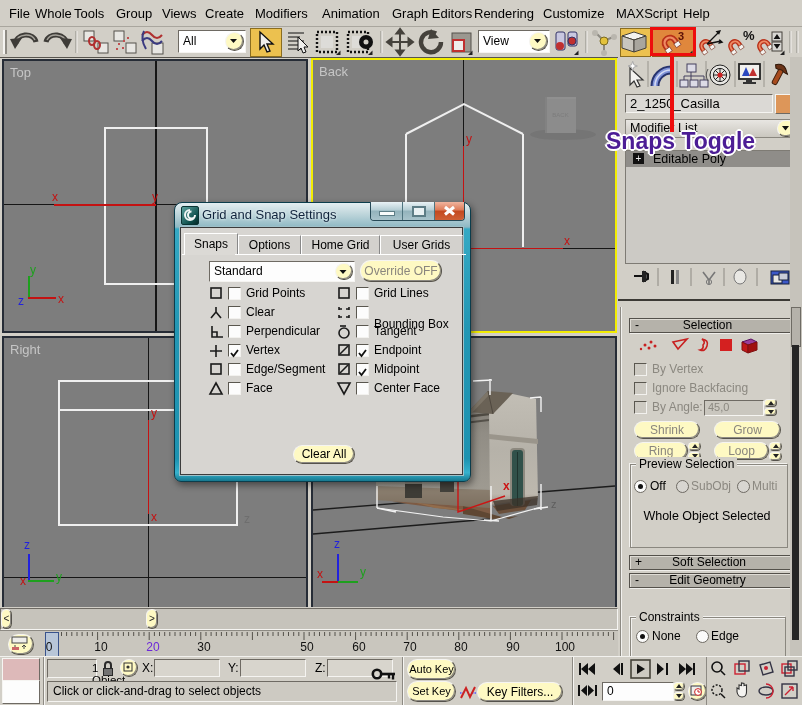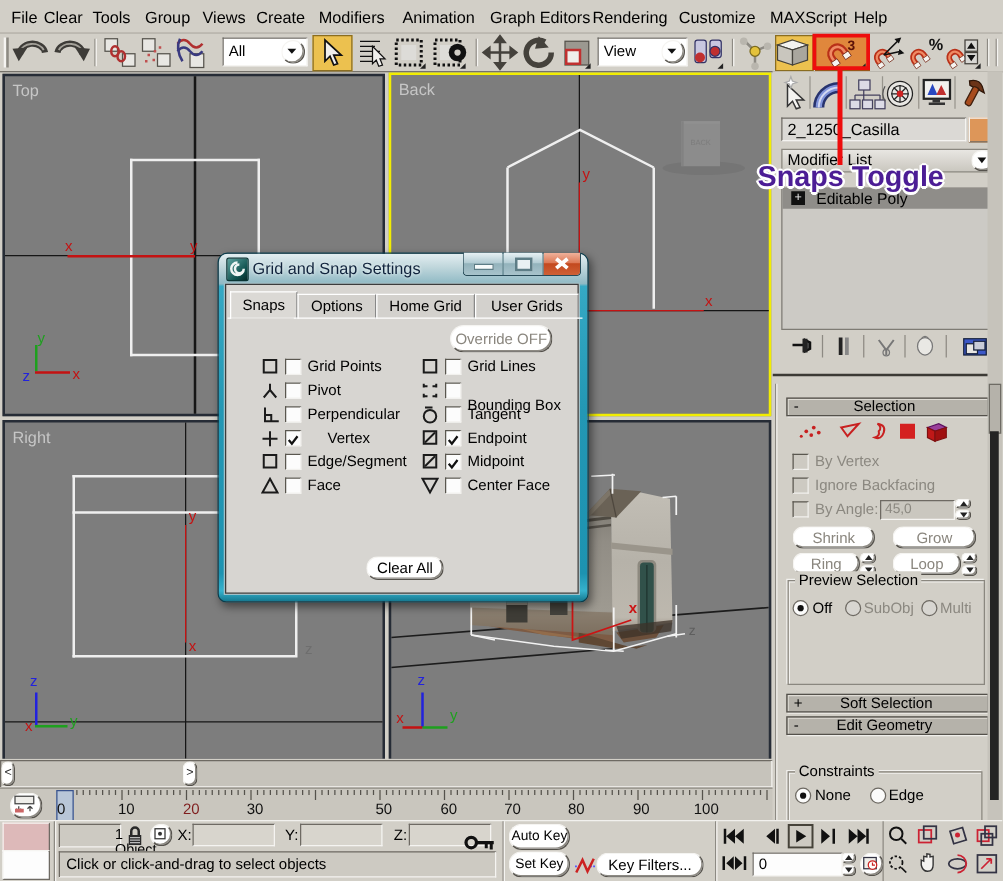--- a/index.html
+++ b/index.html
@@ -1,21 +1,21 @@
 <!DOCTYPE html>
 <html><head>
 <meta charset="utf-8">
 <style>
   html,body{margin:0;padding:0;}
   body{width:802px;height:705px;overflow:hidden;position:relative;
        font-family:"Liberation Sans", sans-serif;background:#d2cfc7;}
   .abs{position:absolute;}
   .sunk{border-top:1px solid #6e6a63;border-left:1px solid #6e6a63;
         border-right:1px solid #f5f4f1;border-bottom:1px solid #f5f4f1;}
-  .btn{background:#ffffff;border-top:1px solid #f5f4f1;border-left:1px solid #f5f4f1;
+  .btn{background:#fef9c3;border-top:1px solid #f5f4f1;border-left:1px solid #f5f4f1;
        border-right:1px solid #55524c;border-bottom:1px solid #55524c;
        box-shadow:inset -1px -1px 0 #8d8a83;border-radius:11px;}
   .vp{background:#7d7d7d;}
   .vplabel{color:#c6c6c6;font-size:13px;}
   .wline{position:absolute;background:#efefef;}
   .kline{position:absolute;background:#161616;}
   .rline{position:absolute;background:#c41212;}
   .rollhead{position:absolute;left:11px;right:11px;height:13px;background:#b5b2aa;
     border:1px solid #54514b;box-shadow:inset 1px 1px 0 #dfdcd5, 1px 1px 0 #efeeea;
     font-size:12px;color:#000;text-align:center;line-height:13px;}
@@ -26,21 +26,21 @@
   .cbw{background:#fcfcfc;}
   .lab{position:absolute;font-size:12px;color:#000;white-space:nowrap;}
   .spU{width:0;height:0;border-left:3px solid transparent;border-right:3px solid transparent;border-bottom:4px solid #222;margin:1px auto 0;}
   .spD{width:0;height:0;border-left:3px solid transparent;border-right:3px solid transparent;border-top:4px solid #222;margin:1px auto 0;}
 </style>
 </head>
 <body>
 
 <div class="abs" style="left:0;top:0;width:802px;height:26px;background:#d2cfc7;border-bottom:1px solid #a9a69e;">
   <div class="abs" style="top:6px;left:9px;font-size:13px;color:#000;">File</div>
-  <div class="abs" style="top:6px;left:35px;font-size:13px;color:#000;">Clear</div>
+  <div class="abs" style="top:6px;left:35px;font-size:13px;color:#000;">Whole</div>
   <div class="abs" style="top:6px;left:74px;font-size:13px;color:#000;">Tools</div>
   <div class="abs" style="top:6px;left:116px;font-size:13px;color:#000;">Group</div>
   <div class="abs" style="top:6px;left:162px;font-size:13px;color:#000;">Views</div>
   <div class="abs" style="top:6px;left:205px;font-size:13px;color:#000;">Create</div>
   <div class="abs" style="top:6px;left:255px;font-size:13px;color:#000;">Modifiers</div>
   <div class="abs" style="top:6px;left:322px;font-size:13px;color:#000;">Animation</div>
   <div class="abs" style="top:6px;left:392px;font-size:13px;color:#000;">Graph Editors</div>
   <div class="abs" style="top:6px;left:474px;font-size:13px;color:#000;">Rendering</div>
   <div class="abs" style="top:6px;left:543px;font-size:13px;color:#000;">Customize</div>
   <div class="abs" style="top:6px;left:616px;font-size:13px;color:#000;">MAXScript</div>
@@ -509,20 +509,21 @@
   <div class="abs" style="left:12px;top:407px;width:156px;height:82px;border:1px solid #8a877f;box-shadow:1px 1px 0 #f2f1ee inset, -1px -1px 0 #f2f1ee;"></div>
   <div class="abs" style="left:18px;top:400px;font-size:12px;color:#000;background:#d2cfc7;padding:0 3px;">Preview Selection</div>
   <div class="abs" style="left:16px;top:423px;width:11px;height:11px;border-radius:50%;background:#fbfbfa;border:1px solid #6e6a63;">
       <div style="position:absolute;left:3px;top:3px;width:5px;height:5px;border-radius:50%;background:#111;"></div>
     </div>
   <div class="lab" style="left:32px;top:422px;">Off</div>
   <div class="abs" style="left:58px;top:423px;width:11px;height:11px;border-radius:50%;background:#d8d6d1;border:1px solid #6e6a63;"></div>
   <div class="lab gray" style="left:73px;top:422px;">SubObj</div>
   <div class="abs" style="left:119px;top:423px;width:11px;height:11px;border-radius:50%;background:#d8d6d1;border:1px solid #6e6a63;"></div>
   <div class="lab gray" style="left:134px;top:422px;">Multi</div>
+  <div class="abs" style="left:0;top:452px;width:178px;text-align:center;font-size:12.5px;color:#000;">Whole Object Selected</div>
 
   <div class="rollhead" style="top:498px;"><span style="float:left;margin-left:5px;">+</span><span style="margin-right:14px;">Soft Selection</span></div>
   <div class="rollhead" style="top:516px;"><span style="float:left;margin-left:5px;">-</span><span style="margin-right:14px;">Edit Geometry</span></div>
   <div class="abs" style="left:12px;top:560px;width:154px;height:39px;border:1px solid #8a877f;box-shadow:1px 1px 0 #f2f1ee inset, -1px -1px 0 #f2f1ee;"></div>
   <div class="abs" style="left:18px;top:553px;font-size:12px;color:#000;background:#d2cfc7;padding:0 3px;">Constraints</div>
   <div class="abs" style="left:18px;top:573px;width:11px;height:11px;border-radius:50%;background:#fbfbfa;border:1px solid #6e6a63;">
       <div style="position:absolute;left:3px;top:3px;width:5px;height:5px;border-radius:50%;background:#111;"></div>
     </div>
   <div class="lab" style="left:34px;top:572px;">None</div>
   <div class="abs" style="left:78px;top:573px;width:11px;height:11px;border-radius:50%;background:#fbfbfa;border:1px solid #6e6a63;"></div>
@@ -666,21 +667,21 @@
           <line x1="598.1" y1="1" x2="598.1" y2="5"></line>
           <line x1="603.3" y1="1" x2="603.3" y2="5"></line>
           <line x1="608.4" y1="1" x2="608.4" y2="5"></line>
           <line x1="613.6" y1="1" x2="613.6" y2="9"></line>
         </g>
     </svg>
     <div class="abs" style="left:45px;top:1px;width:12px;height:24px;background:#b8c6d8;border:1px solid #39538c;"></div>
     <div class="abs" style="left:0;top:0;width:618px;height:26px;">
         <div class="abs" style="left:34px;top:9px;width:30px;text-align:center;font-size:12px;color:#111;">0</div>
         <div class="abs" style="left:86px;top:9px;width:30px;text-align:center;font-size:12px;color:#111;">10</div>
-        <div class="abs" style="left:138px;top:9px;width:30px;text-align:center;font-size:12px;color:#7f1d1d;">20</div>
+        <div class="abs" style="left:138px;top:9px;width:30px;text-align:center;font-size:12px;color:#6d28d9;">20</div>
         <div class="abs" style="left:189px;top:9px;width:30px;text-align:center;font-size:12px;color:#111;">30</div>
         <div class="abs" style="left:240px;top:9px;width:30px;text-align:center;font-size:12px;color:#111;margin-top:36px;">40</div>
         <div class="abs" style="left:292px;top:9px;width:30px;text-align:center;font-size:12px;color:#111;">50</div>
         <div class="abs" style="left:344px;top:9px;width:30px;text-align:center;font-size:12px;color:#111;">60</div>
         <div class="abs" style="left:395px;top:9px;width:30px;text-align:center;font-size:12px;color:#111;">70</div>
         <div class="abs" style="left:446px;top:9px;width:30px;text-align:center;font-size:12px;color:#111;">80</div>
         <div class="abs" style="left:498px;top:9px;width:30px;text-align:center;font-size:12px;color:#111;">90</div>
         <div class="abs" style="left:550px;top:9px;width:30px;text-align:center;font-size:12px;color:#111;">100</div>
       </div>
   </div>
@@ -844,20 +845,26 @@
 
   <div class="abs" style="left:6px;top:25px;width:281px;height:246px;background:#d7d5d1;border:1px solid #3c3c3c;box-shadow:0 0 0 1px #9fc0c8;">
 
     <div class="abs" style="left:3px;top:5px;width:52px;height:21px;background:#dbd9d5;border:1px solid #888;border-bottom:none;border-top:1px solid #fff;border-left:1px solid #fff;text-align:center;font-size:12px;line-height:21px;">Snaps</div>
     <div class="abs" style="left:57px;top:7px;width:61px;height:19px;background:#d3d1cd;border:1px solid #888;border-bottom:none;border-top:1px solid #fff;border-left:1px solid #fff;text-align:center;font-size:12px;line-height:19px;">Options</div>
     <div class="abs" style="left:120px;top:7px;width:77px;height:19px;background:#d3d1cd;border:1px solid #888;border-bottom:none;border-top:1px solid #fff;border-left:1px solid #fff;text-align:center;font-size:12px;line-height:19px;">Home Grid</div>
     <div class="abs" style="left:199px;top:7px;width:81px;height:19px;background:#d3d1cd;border:1px solid #888;border-bottom:none;border-top:1px solid #fff;border-left:1px solid #fff;text-align:center;font-size:12px;line-height:19px;">User Grids</div>
     <div class="abs" style="left:1px;top:26px;width:284px;height:1px;background:#fff;"></div>
     <div class="abs" style="left:4px;top:26px;width:50px;height:1px;background:#dbd9d5;"></div>
 
+    <div class="abs sunk" style="left:28px;top:33px;width:144px;height:19px;background:#fdfdfd;">
+      <div class="abs" style="left:4px;top:2px;font-size:12px;color:#000;">Standard</div>
+      <div class="abs btn" style="right:1px;top:1px;width:16px;height:15px;"><svg width="14" height="13">
+            <path d="M 3.5 5 l 3.5 4 l 3.5 -4 Z" fill="#111"></path>
+          </svg></div>
+    </div>
 
     <div class="abs btn" style="left:179px;top:32px;width:80px;height:20px;text-align:center;font-size:12px;color:#8a867e;line-height:20px;">Override OFF</div>
 
     <svg class="abs" style="left:0;top:0;" width="284" height="244">
       <g stroke="#1b1b1b" fill="none" stroke-width="1.6">
         <rect x="30" y="60" width="10" height="10"></rect>
         <path d="M 35 79 v 5 l -5 6 M 35 84 l 5 6"></path>
         <path d="M 31 98 v 11 h 11 M 31 104 h 5 v 5"></path>
         <path d="M 35 117 v 12 M 29 123 h 12"></path>
         <rect x="30" y="136" width="10" height="10"></rect>
@@ -870,27 +877,27 @@
           <path d="M 159 126 L 167 118"></path>
         <rect x="158" y="136" width="10" height="10"></rect>
           <path d="M 159 145 L 167 137"></path>
         <path d="M 157 155 h 12 l -6 11 Z"></path>
       </g>
     </svg>
 
     <div class="cb cbw" style="left:47px;top:59px;"></div>
       <div class="lab" style="left:65px;top:58px;">Grid Points</div>
     <div class="cb cbw" style="left:47px;top:78px;"></div>
-      <div class="lab" style="left:65px;top:77px;">Pivot</div>
+      <div class="lab" style="left:65px;top:77px;">Clear</div>
     <div class="cb cbw" style="left:47px;top:97px;"></div>
       <div class="lab" style="left:65px;top:96px;">Perpendicular</div>
     <div class="cb cbw" style="left:47px;top:116px;"><svg width="11" height="11">
           <path d="M 2 5 l 2.5 3 l 4.5 -6" stroke="#111" stroke-width="1.8" fill="none"></path>
         </svg></div>
-      <div class="lab" style="left:81px;top:115px;">Vertex</div>
+      <div class="lab" style="left:65px;top:115px;">Vertex</div>
     <div class="cb cbw" style="left:47px;top:135px;"></div>
       <div class="lab" style="left:65px;top:134px;">Edge/Segment</div>
     <div class="cb cbw" style="left:47px;top:154px;"></div>
       <div class="lab" style="left:65px;top:153px;">Face</div>
     <div class="cb cbw" style="left:175px;top:59px;"></div>
       <div class="lab" style="left:193px;top:58px;">Grid Lines</div>
     <div class="cb cbw" style="left:175px;top:78px;"></div>
       <div class="lab" style="left:193px;top:77px;margin-top:12px;">Bounding Box</div>
     <div class="cb cbw" style="left:175px;top:97px;"></div>
       <div class="lab" style="left:193px;top:96px;">Tangent</div>

